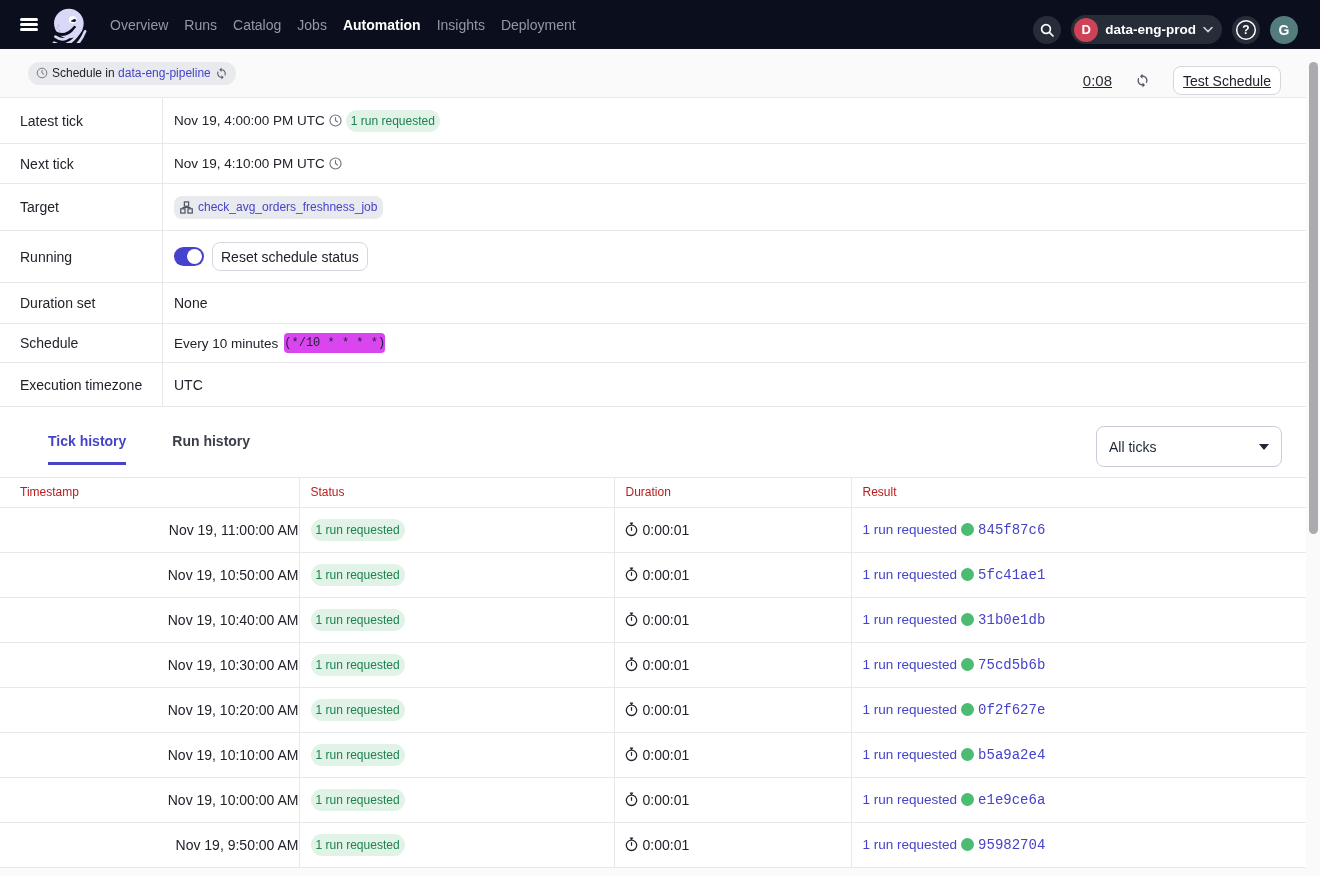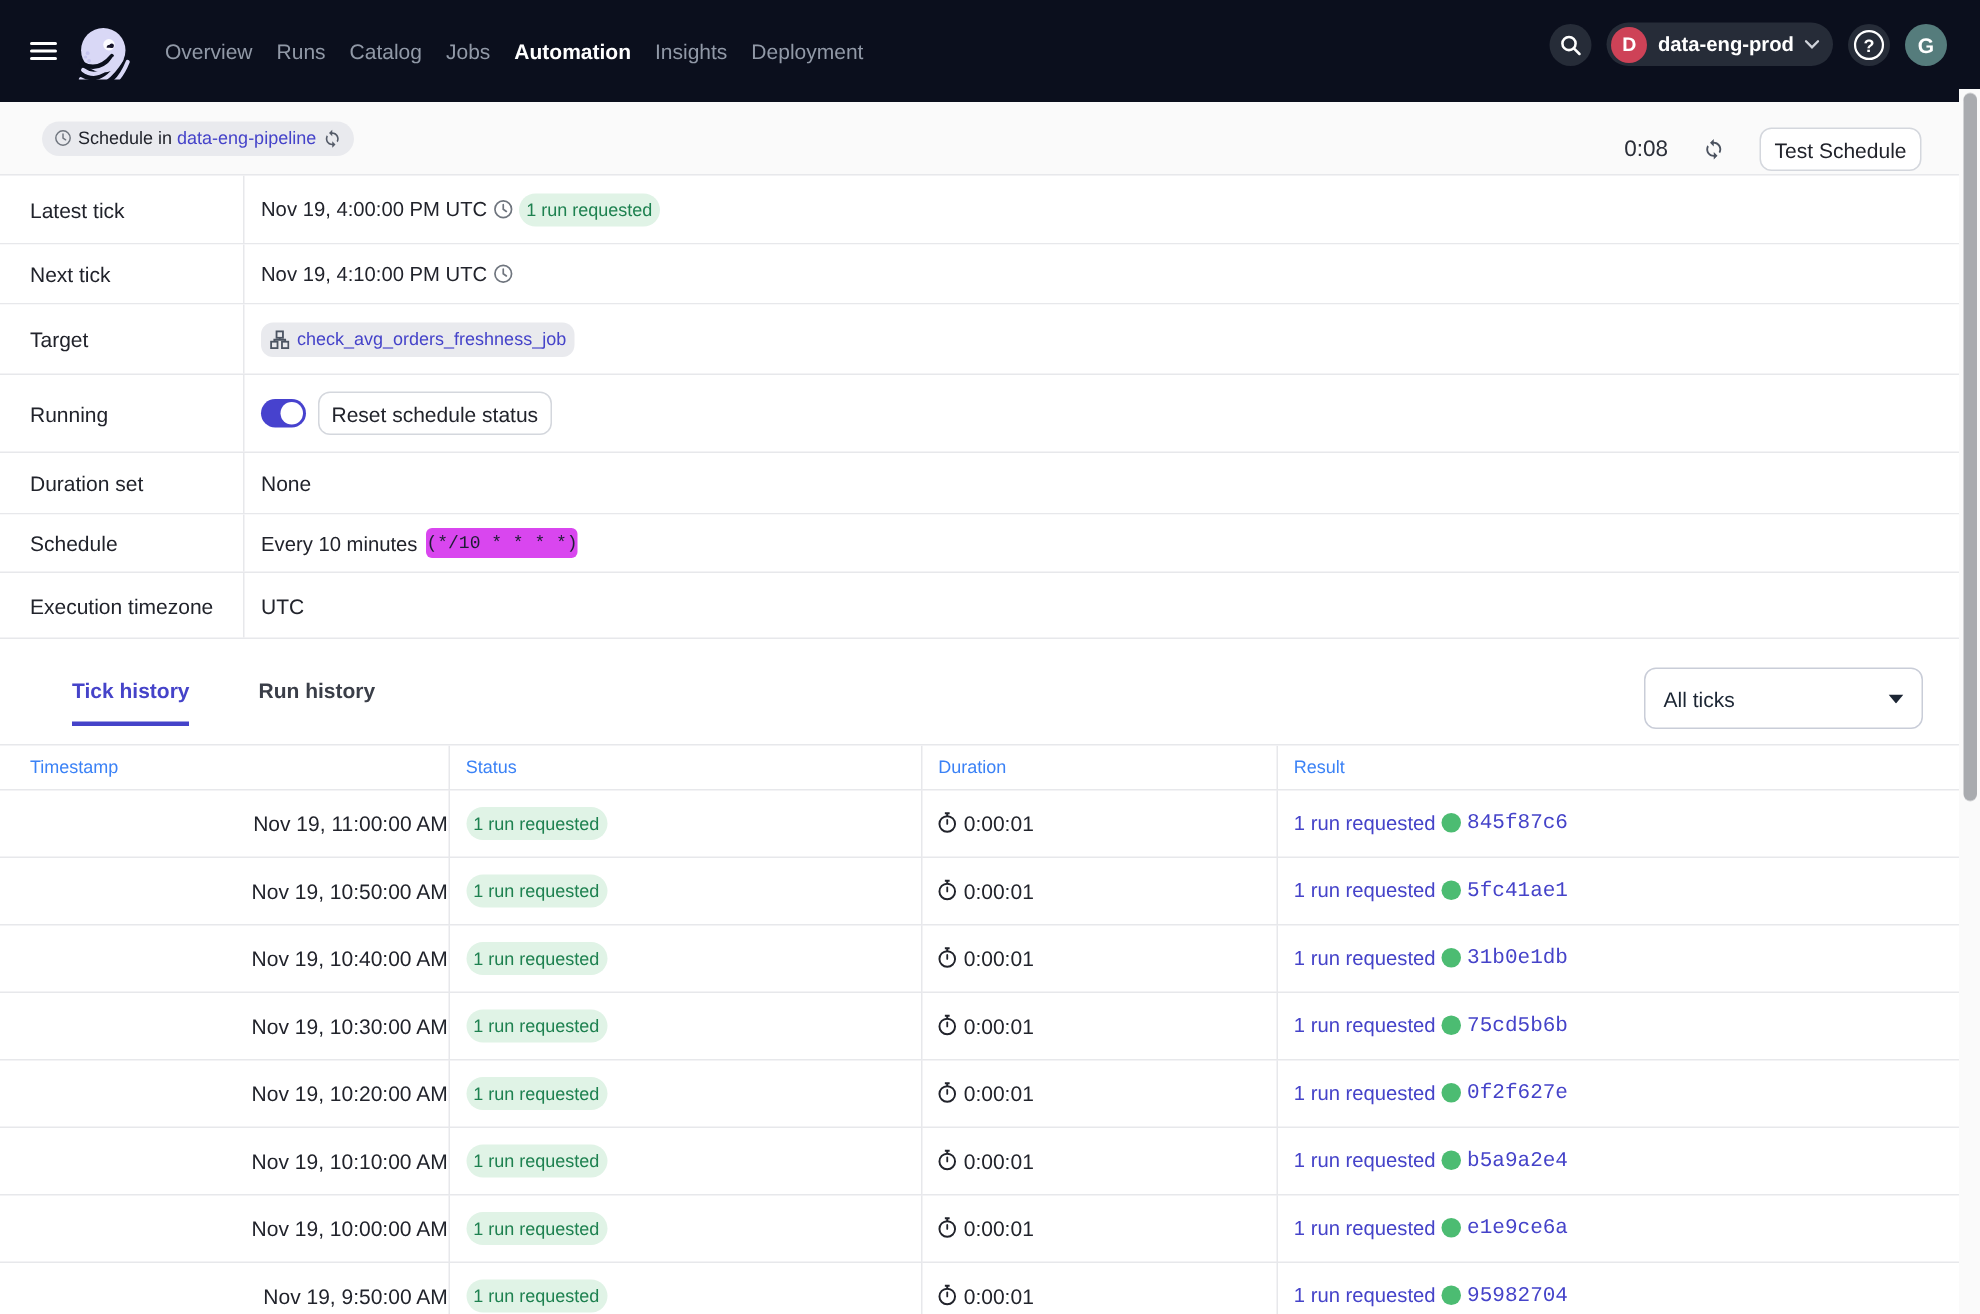--- a/index.html
+++ b/index.html
@@ -1,39 +1,39 @@
 <!DOCTYPE html>
 <html><head>
 <meta charset="utf-8">
 <style>
 * { margin:0; padding:0; box-sizing:border-box; }
 html,body { width:1320px; height:876px; overflow:hidden; }
 body { font-family:"Liberation Sans", sans-serif; background:#fafafa; color:#21232b; -webkit-font-smoothing:antialiased; }
-.nav { height:68px; background:#0b0f1d; display:flex; align-items:center; padding-left:20px; position:relative; }
+.nav { height:49px; background:#0b0f1d; display:flex; align-items:center; padding-left:20px; position:relative; }
 .burger { width:18px; display:flex; flex-direction:column; gap:2.5px; margin-right:14px; }
 .burger i { display:block; height:2.4px; background:#fff; border-radius:2px; }
 .logo { width:37px; height:37px; margin-right:21px; }
 .navitems { display:flex; gap:16px; align-items:center; }
 .navitems a { font-size:14px; font-weight:500; color:#9199a7; text-decoration:none; }
 .navitems a.active { color:#ffffff; font-weight:600; }
 .navright { position:absolute; right:22px; top:0; height:59px; display:flex; align-items:center; gap:10px; }
 .iconcircle { width:28px; height:28px; border-radius:50%; background:#262c38; display:flex; align-items:center; justify-content:center; }
 .deppill { height:29px; border-radius:15px; background:#262c38; display:flex; align-items:center; padding:0 9px 0 3px; gap:7px; }
 .davatar { width:24px; height:24px; border-radius:50%; background:#ce4257; color:#fff; font-size:13px; font-weight:700; display:flex; align-items:center; justify-content:center; }
 .deppill span { color:#fff; font-size:13.5px; font-weight:600; }
 .gavatar { width:28px; height:28px; border-radius:50%; background:#557c7c; color:#fff; font-size:14px; font-weight:700; display:flex; align-items:center; justify-content:center; }
 
 .crumb { height:49px; background:#fafafa; border-bottom:1px solid #e7e8eb; display:flex; align-items:center; padding:0 0 0 20px; position:relative; }
 .crumb .bc { font-size:17px; }
 .crumb a.auto { color:#4543c9; text-decoration:none; font-weight:400; font-size:18px; }
 .crumb .slash { color:#21232b; font-weight:400; margin:0 6px; }
 .crumb .name { font-weight:700; color:#21232b; }
 .schedpill { margin-left:8px; height:23px; background:#e9eaee; border-radius:11.5px; display:flex; align-items:center; padding:0 8px; gap:4px; font-size:12px; color:#21232b; }
 .schedpill a { color:#4543c9; text-decoration:none; }
-.crumbright { position:absolute; right:39px; top:0; height:63px; display:flex; align-items:center; gap:23px; }
+.crumbright { position:absolute; right:39px; top:0; height:63px; display:flex; align-items:center; gap:23px;text-decoration:underline; }
 .counter { font-size:15px; color:#2a2e38; }
 .btn { height:29px; background:#fff; border:1px solid #d4d7dd; border-radius:8px; display:flex; align-items:center; padding:0 9px; font-size:14px; color:#21232b; }
 
 .props { background:#fff; width:1306px; }
 .prow { display:flex; border-bottom:1px solid #e7e8eb; background:#fff; }
 .plabel { width:163px; border-right:1px solid #e7e8eb; padding-left:20px; display:flex; align-items:center; font-size:14px; flex-shrink:0; }
 .pval { padding-left:11px; display:flex; align-items:center; font-size:14px; gap:4px; }
 .timetxt { font-size:13.5px; }
 .greenpill { height:22px; border-radius:11px; background:#e0f3e6; color:#1e8150; font-size:12px; display:flex; align-items:center; padding:0 5px; }
 .graypill { height:23px; border-radius:8px; background:#e9eaee; display:flex; align-items:center; padding:0 6px; gap:5px; font-size:12px; }
@@ -44,21 +44,21 @@
 .cronpill { height:20px; border-radius:4px; background:#d946ef; display:flex; align-items:center; padding:0 0; font-family:"Liberation Mono", monospace; font-size:12px; color:#1d1e33; }
 
 .tabsbar { height:71px; background:#fff; position:relative; border-bottom:1px solid #e7e8eb; width:1306px; }
 .tabs { position:absolute; left:18px; top:0; display:flex; gap:16px; }
 .tab { font-size:14px; font-weight:600; padding-top:26px; height:58px;margin-left:30px; }
 .tab.active { color:#4543c9; border-bottom:3px solid #4543c9; }
 .tab.inactive { color:#3a3e48; }
 .allticks { position:absolute; right:24px; top:19px; width:186px; height:41px; background:#fff; border:1px solid #c9cdd8; border-radius:8px; display:flex; align-items:center; padding:0 12px; font-size:14px; color:#1c2634; justify-content:space-between; }
 
 table.ticks { border-collapse:collapse; width:1306px; background:#fff; table-layout:fixed; }
-table.ticks th { height:29px; border-bottom:1px solid #e7e8eb; border-right:1px solid #e7e8eb; font-size:12px; font-weight:400; color:#3b82f6; text-align:left; padding-left:11px; }
+table.ticks th { height:29px; border-bottom:1px solid #e7e8eb; border-right:1px solid #e7e8eb; font-size:12px; font-weight:400; color:#b91c1c; text-align:left; padding-left:11px; }
 table.ticks th:first-child { padding-left:20px; }
 table.ticks th:last-child { border-right:none; }
 table.ticks td { height:45px; border-bottom:1px solid #e7e8eb; border-right:1px solid #e7e8eb; font-size:14px; padding-left:11px; }
 table.ticks td:first-child { padding-left:20px;text-align:right; }
 table.ticks td:last-child { border-right:none; }
 .rescell { display:flex; align-items:center; gap:4px; }
 .rlink { font-size:13.5px; }
 .spill { height:22px; border-radius:11px; background:#e0f3e6; color:#1e8150; font-size:12px; display:inline-flex; align-items:center; padding:0 5px; }
 .dur { display:flex; align-items:center; gap:4px; margin-left:-2px; }
 .rlink { color:#4543c9; text-decoration:none; }

